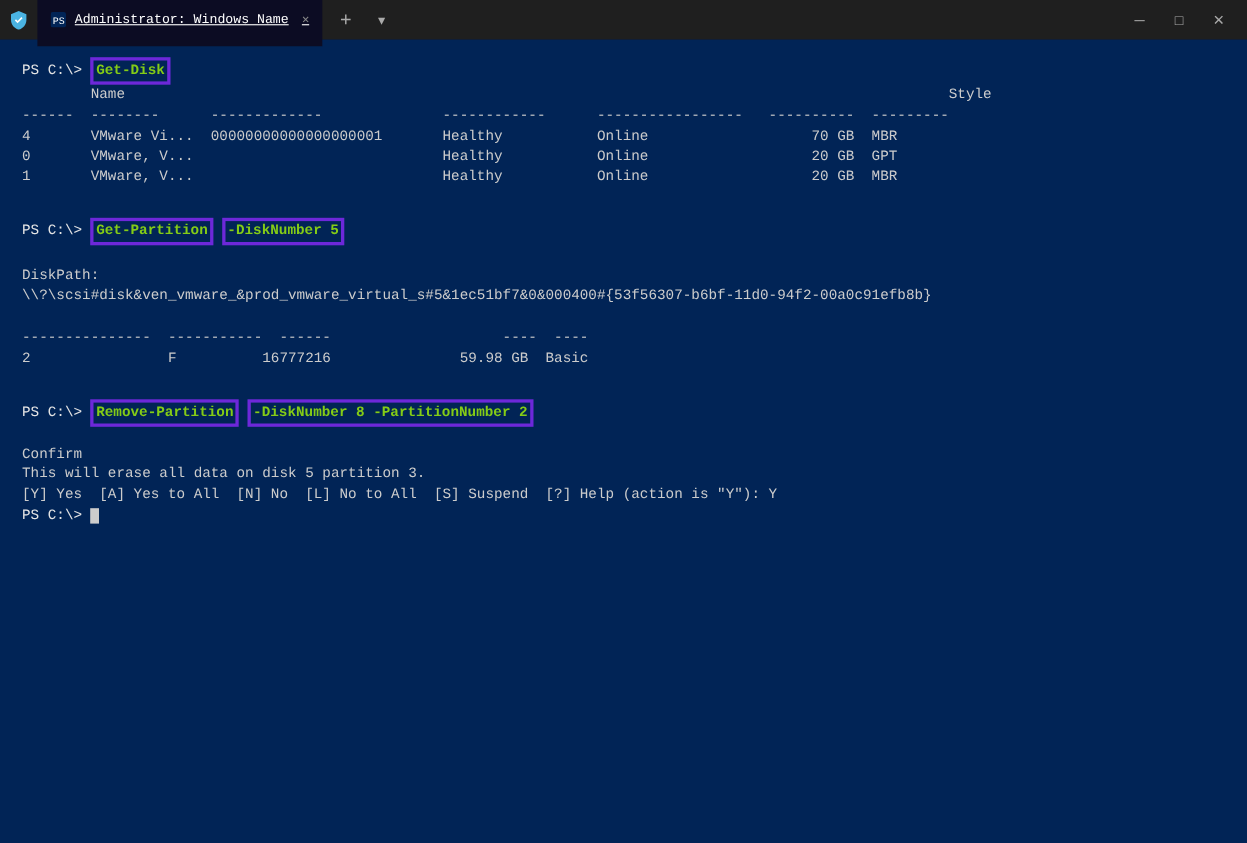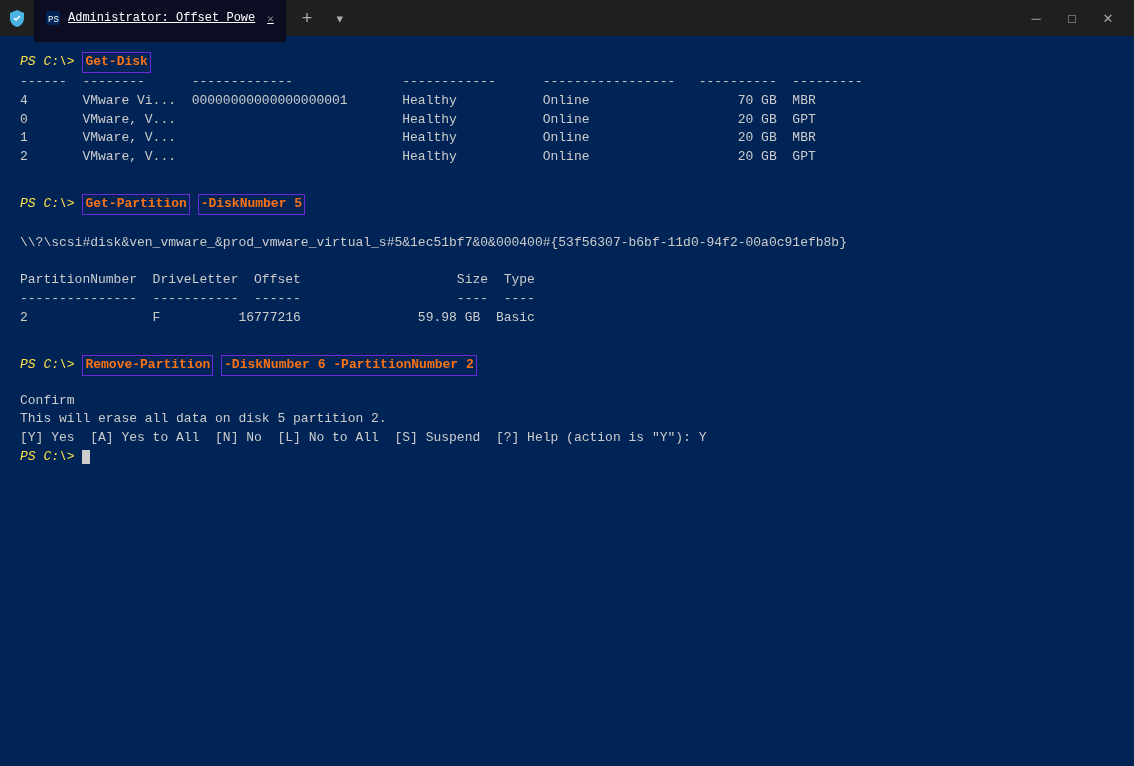--- a/index.html
+++ b/index.html
@@ -77,26 +77,26 @@
     }
     .terminal {
       background: #012456;
       width: 100%;
       height: calc(766px - 36px);
       padding: 16px 20px;
       overflow-y: auto;
       color: #cccccc;
       line-height: 1.45;
     }
-    .prompt { color: #fde047; font-style: italic; }
+    .prompt { color: #e5e5e5; }
     .cmd-highlight {
       display: inline-block;
-      border: 1px solid #6d28d9;
+      border: 3px solid #6d28d9;
       padding: 0 2px;
-      color: #f97316;
+      color: #84cc16;
       font-weight: bold;
     }
     .section { margin-bottom: 8px; }
     .confirm-section { margin-top: 16px; }
     .cursor {
       display: inline-block;
       width: 8px;
       height: 14px;
       background: #cccccc;
       vertical-align: text-bottom;
@@ -115,67 +115,67 @@
     <div class="titlebar-left">
       <svg class="shield-icon" viewBox="0 0 18 18" fill="none">
         <path d="M9 1L2 4v5c0 4.4 3 8.1 7 9 4-0.9 7-4.6 7-9V4L9 1z" fill="#4fc3f7" opacity="0.9"></path>
         <path d="M6 9l2 2 4-4" stroke="white" stroke-width="1.5" fill="none"></path>
       </svg>
       <div class="tab">
         <svg class="tab-icon" viewBox="0 0 14 14">
           <rect width="14" height="14" rx="2" fill="#012456"></rect>
           <text x="2" y="11" font-size="9" fill="white" font-family="Courier New">PS</text>
         </svg>
-        <span>Administrator: Offset Powe</span>
+        <span>Administrator: Windows Name</span>
         <span class="tab-close">✕</span>
       </div>
       <button class="new-tab-btn">+</button>
       <button class="new-tab-btn" style="font-size:13px;">▾</button>
     </div>
     <div class="titlebar-controls">
       <button class="ctrl-btn">─</button>
       <button class="ctrl-btn">□</button>
       <button class="ctrl-btn">✕</button>
     </div>
   </div>
 </div>
 
 <div class="terminal">
 
   <div class="section">
     <span class="line"><span class="prompt">PS C:\&gt;</span> <span class="cmd-highlight">Get-Disk</span></span>
 
+    <span class="line">        Name                                                                                                Style</span>
     <span class="line">------  --------      -------------              ------------      -----------------   ----------  ---------</span>
 
     <span class="line">4       VMware Vi...  00000000000000000001       Healthy           Online                   70 GB  MBR</span>
     <span class="line">0       VMware, V...                             Healthy           Online                   20 GB  GPT</span>
     <span class="line">1       VMware, V...                             Healthy           Online                   20 GB  MBR</span>
-    <span class="line">2       VMware, V...                             Healthy           Online                   20 GB  GPT</span>
   </div>
 
   <span class="line">&nbsp;</span>
 
   <div class="section">
     <span class="line"><span class="prompt">PS C:\&gt;</span> <span class="cmd-highlight">Get-Partition</span> <span class="cmd-highlight">-DiskNumber 5</span></span>
 
     <span class="line">&nbsp;</span>
+    <span class="line">DiskPath:</span>
     <span class="line">\\?\scsi#disk&amp;ven_vmware_&amp;prod_vmware_virtual_s#5&amp;1ec51bf7&amp;0&amp;000400#{53f56307-b6bf-11d0-94f2-00a0c91efb8b}</span>
     <span class="line">&nbsp;</span>
 
-    <span class="line">PartitionNumber  DriveLetter  Offset                    Size  Type</span>
     <span class="line">---------------  -----------  ------                    ----  ----</span>
     <span class="line">2                F          16777216               59.98 GB  Basic</span>
   </div>
 
   <span class="line">&nbsp;</span>
 
   <div class="section">
-    <span class="line"><span class="prompt">PS C:\&gt;</span> <span class="cmd-highlight">Remove-Partition</span> <span class="cmd-highlight">-DiskNumber 6 -PartitionNumber 2</span></span>
+    <span class="line"><span class="prompt">PS C:\&gt;</span> <span class="cmd-highlight">Remove-Partition</span> <span class="cmd-highlight">-DiskNumber 8 -PartitionNumber 2</span></span>
   </div>
 
   <div class="confirm-section">
     <span class="line">Confirm</span>
-    <span class="line">This will erase all data on disk 5 partition 2.</span>
+    <span class="line">This will erase all data on disk 5 partition 3.</span>
     <span class="line">[Y] Yes  [A] Yes to All  [N] No  [L] No to All  [S] Suspend  [?] Help (action is "Y"): Y</span>
     <span class="line"><span class="prompt">PS C:\&gt;</span> <span class="cursor"></span></span>
   </div>
 
 </div>
 
 </body></html>

